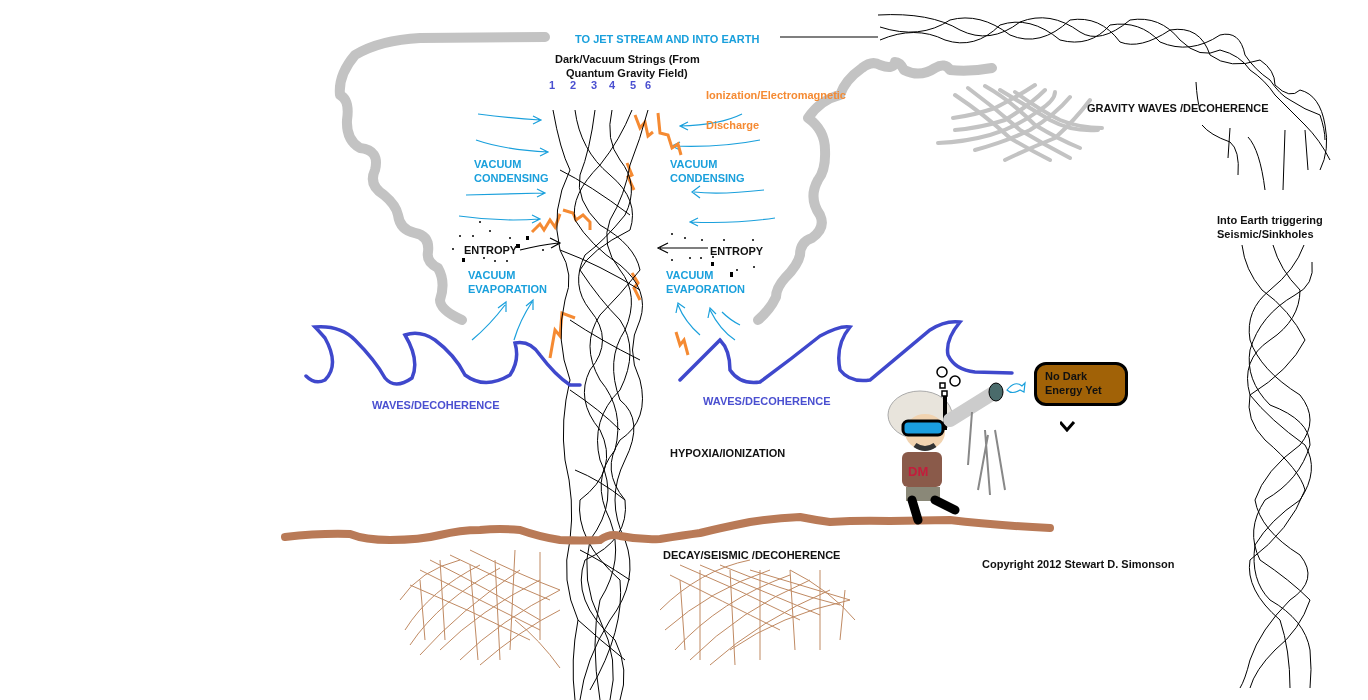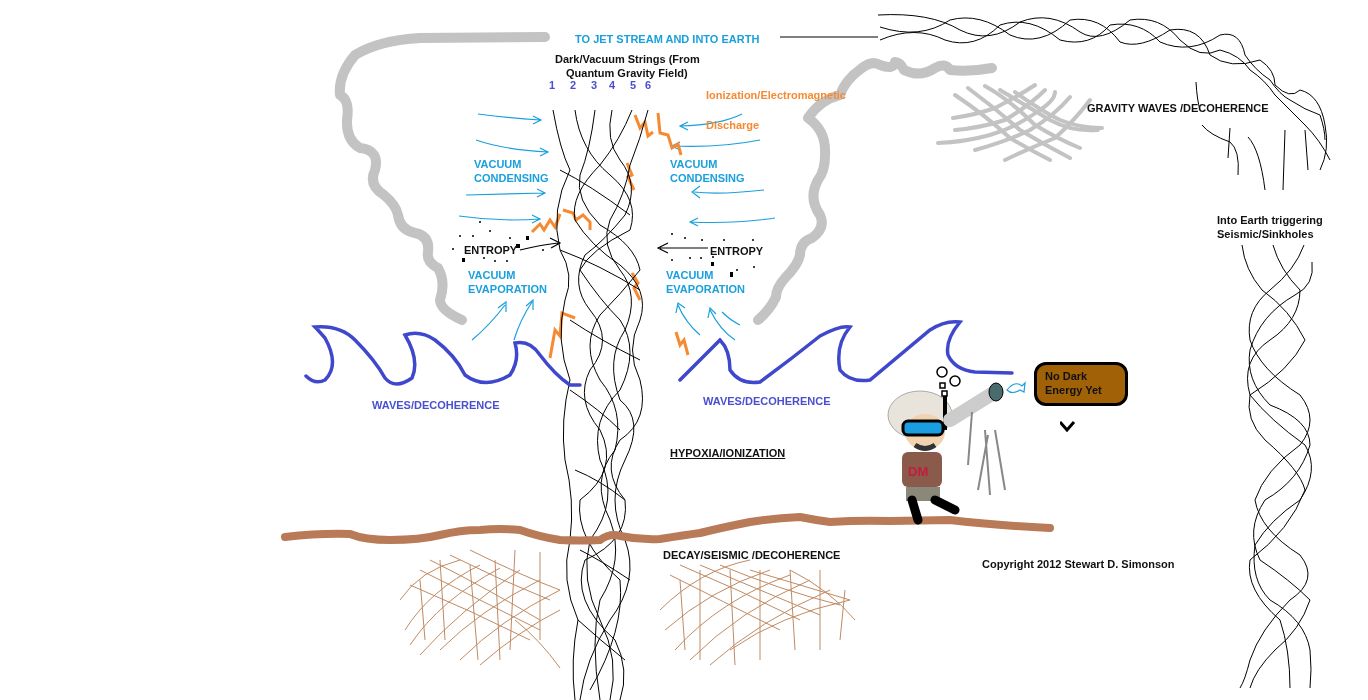--- a/index.html
+++ b/index.html
@@ -223,21 +223,21 @@
 <div class="lbl black" style="left:710px;top:244px;">ENTROPY</div>
 
 <div class="lbl blue" style="left:468px;top:268px;">VACUUM</div>
 <div class="lbl blue" style="left:468px;top:282px;">EVAPORATION</div>
 <div class="lbl blue" style="left:666px;top:268px;">VACUUM</div>
 <div class="lbl blue" style="left:666px;top:282px;">EVAPORATION</div>
 
 <div class="lbl indigo" style="left:372px;top:398px;">WAVES/DECOHERENCE</div>
 <div class="lbl indigo" style="left:703px;top:394px;">WAVES/DECOHERENCE</div>
 
-<div class="lbl black" style="left:670px;top:446px;text-decoration:underline;">HYPOXIA/IONIZATION</div>
+<div class="lbl black" style="left:670px;top:446px;">HYPOXIA/IONIZATION</div>
 <div class="lbl black" style="left:663px;top:548px;">DECAY/SEISMIC /DECOHERENCE</div>
 <div class="lbl black" style="left:1087px;top:101px;">GRAVITY WAVES /DECOHERENCE</div>
 <div class="lbl black" style="left:1217px;top:213px;">Into Earth triggering</div>
 <div class="lbl black" style="left:1217px;top:227px;">Seismic/Sinkholes</div>
 
 <div class="bubble">
   <div class="bubble-text">No Dark Energy Yet</div>
 </div>
 <svg style="position:absolute;left:1060px;top:420px;" width="20" height="12">
   <path d="M0,2 L7,10 L14,2" fill="#fff" stroke="#000" stroke-width="3"></path>

